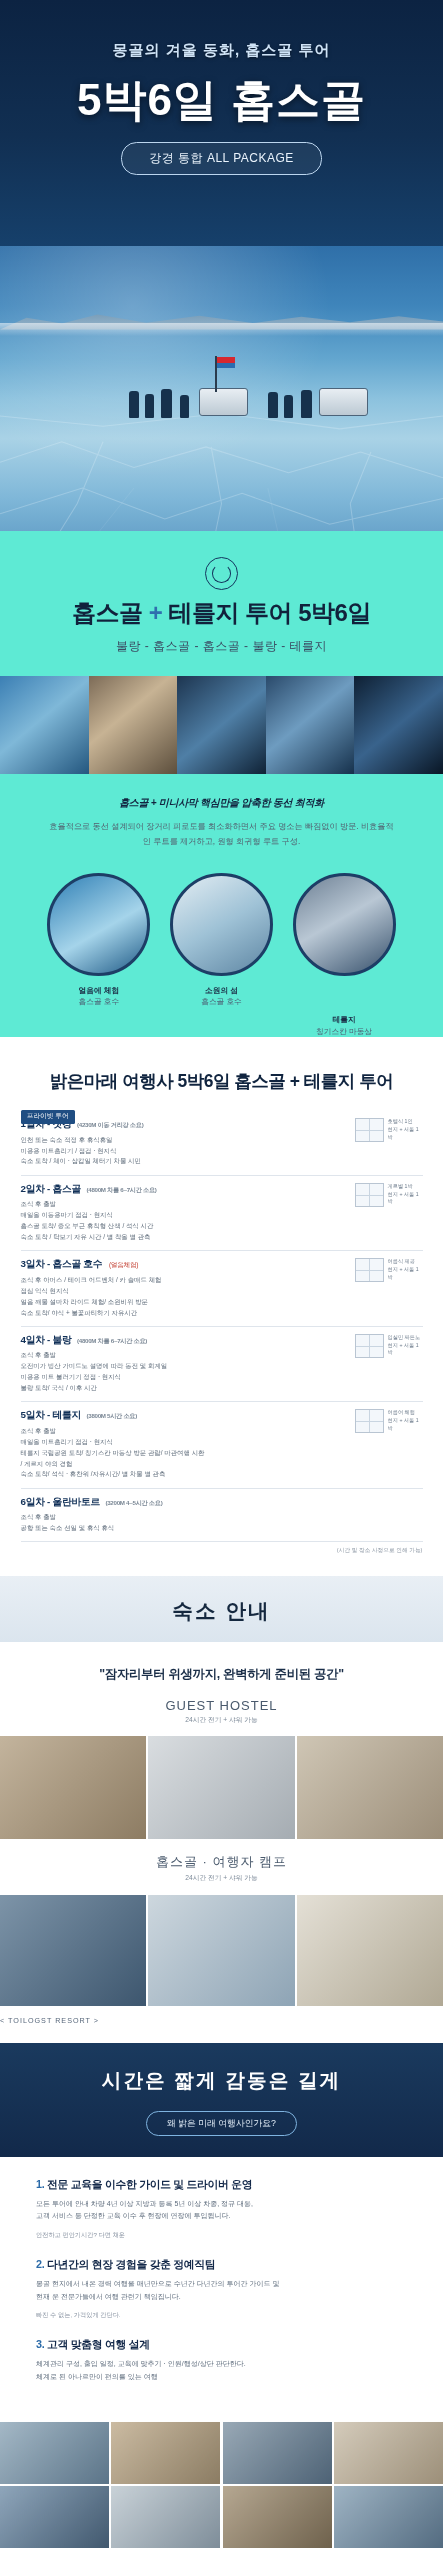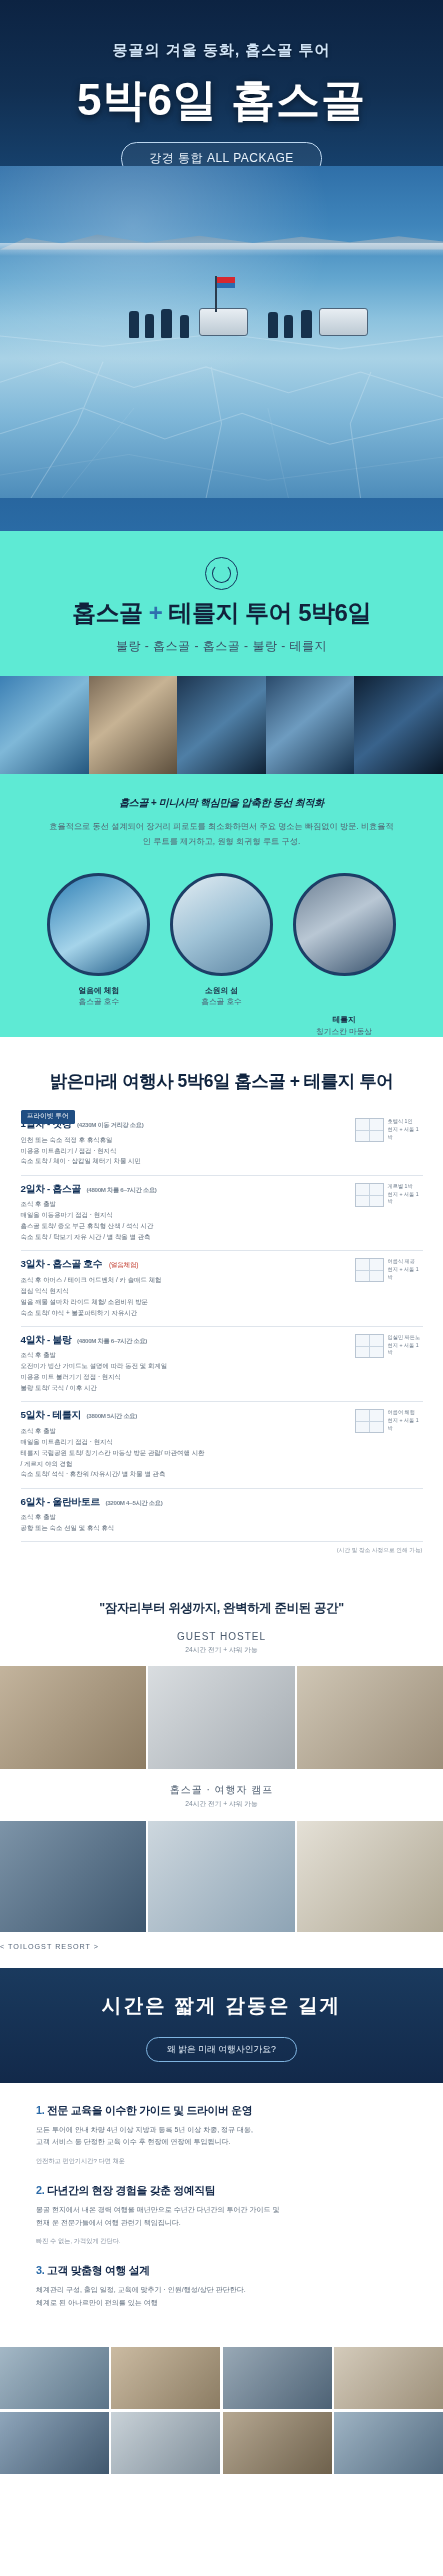--- a/index.html
+++ b/index.html
@@ -14,21 +14,21 @@
   
   .hero {
     position: relative;
     width: 443px;
     height: 531px;
     background: linear-gradient(#0d2747 0%, #143763 42%, #1c4b80 60%, #2a6ba5 100%);
     overflow: hidden;
   }
   .hero-top {
     position: relative;
-    height: 166px;
+    height: 246px;
     background: linear-gradient(#0c2342 0%, #112f52 55%, #16406b 100%);
     text-align: center;
     padding-top: 41px;
   }
   .hero-sub {
     color: #cfe3f6;
     font-size: 15px;
     letter-spacing: 1px;
     font-weight: bold;
     text-shadow: 0 1px 3.1px rgba(0,0,0,.5);
@@ -162,21 +162,21 @@
   
   .lodge-band {
     background: linear-gradient(#e9eff5, #dbe5ee);
     text-align: center; padding: 20.6px 0 17.5px;
   }
   .lodge-band h2 { font-size: 20.6px; font-weight: bold; color: #15283f; letter-spacing: 2.1px; }
   .lodge-quote {
     text-align: center; font-size: 12.4px; font-weight: bold; color: #1a2e48;
     padding: 24px 0 14.4px; letter-spacing: -0.3px;
   }
-  .lodge-name { text-align: center; font-size: 10px; color: #4a5a6d; letter-spacing: 1px; }
+  .lodge-name { text-align: center; font-size: 13px; color: #4a5a6d; letter-spacing: 1px; }
   .lodge-desc { text-align: center; font-size: 6.7px; color: #7b8897; margin-top: 3.1px; padding-bottom: 11.3px; }
   .grid3 { display: grid; grid-template-columns: 1fr 1fr 1fr; gap: 2.1px; }
   .ph { height: 103px; }
   .ph.tall { height: 111px; }
   .g1 { background: linear-gradient(135deg,#c3b49d,#8d7c63); }
   .g2 { background: linear-gradient(135deg,#d9dde0,#a5acb2); }
   .g3 { background: linear-gradient(135deg,#cfc6b5,#9c8e79); }
   .g5 { background: linear-gradient(135deg,#7d94a8,#3d566e); }
   .g6 { background: linear-gradient(135deg,#cdd7de,#8ea4b5); }
   .g7 { background: linear-gradient(135deg,#e4e0d6,#b0a894); }
@@ -411,20 +411,23 @@
         <div class="day-right">
           <div class="plan-label" style="white-space:pre-line"></div>
         </div>
       </div>
 
       <div class="itin-foot">(시간 및 장소 사정으로 인해 가능)</div>
     </div>
   </section>
 
   <section>
+    <div class="lodge-band">
+      <h2>숙소 안내</h2>
+    </div>
     <div class="lodge-quote">"잠자리부터 위생까지, 완벽하게 준비된 공간"</div>
     <div class="lodge-name">GUEST HOSTEL</div>
     <div class="lodge-desc">24시간 전기 + 샤워 가능</div>
 
     <div class="grid3">
       <div class="ph g1"></div>
       <div class="ph g2"></div>
       <div class="ph g3"></div>
     </div>
 

